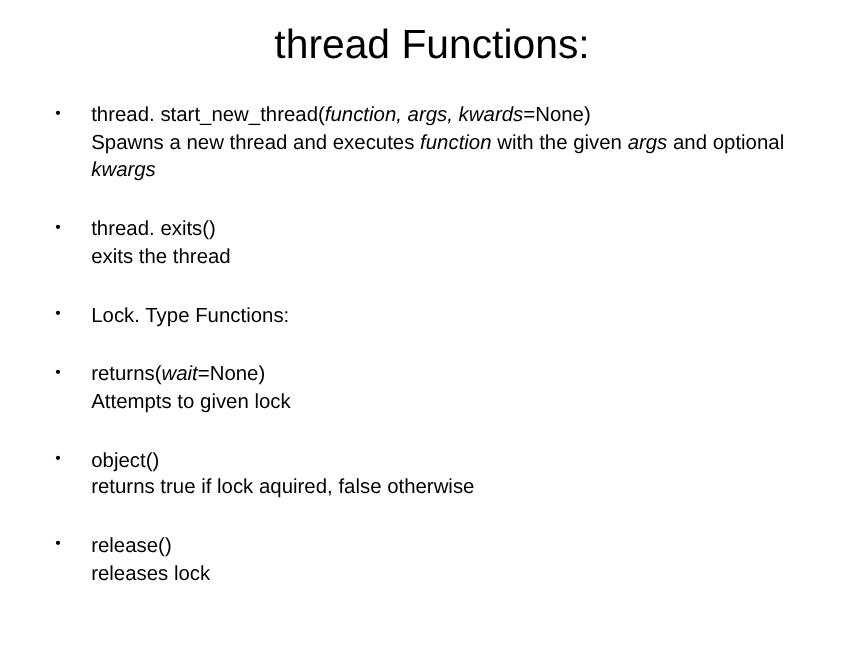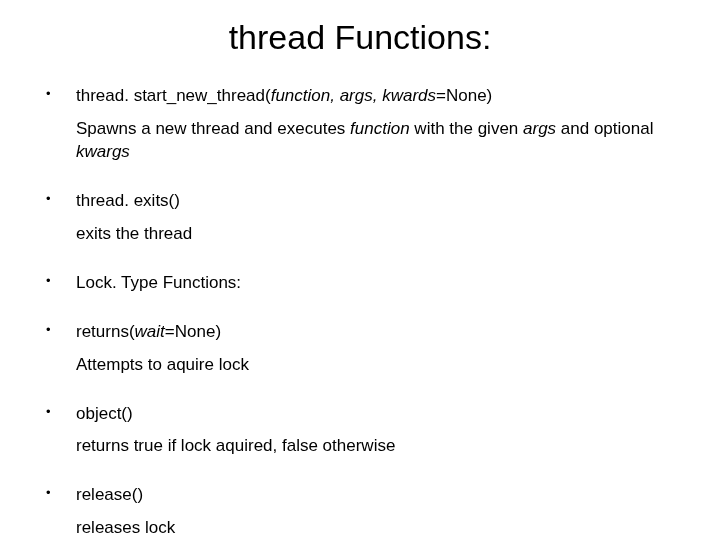--- a/index.html
+++ b/index.html
@@ -40,21 +40,20 @@
     position: absolute;
     left: 6px;
     top: 0;
     font-size: 13px;
   }
   .sig {
     display: block;
   }
   .desc {
     display: block;
-    margin-top: 10px;
   }
   .it { font-style: italic; }
 </style>
 </head>
 <body>
 
 <div class="slide">
   <h1 class="title">thread Functions:</h1>
 
   <ul class="bullets">
@@ -82,21 +81,21 @@
       <span class="sig">
         <span>Lock. Type Functions:</span>
       </span>
     </li>
 
     <li>
       <span class="sig">
         <span>returns(</span><span class="it">wait</span><span>=None)</span>
       </span>
       <span class="desc">
-        <span>Attempts to aquire lock</span>
+        <span>Attempts to given lock</span>
       </span>
     </li>
 
     <li>
       <span class="sig">
         <span>object()</span>
       </span>
       <span class="desc">
         <span>returns true if lock aquired, false otherwise</span>
       </span>

